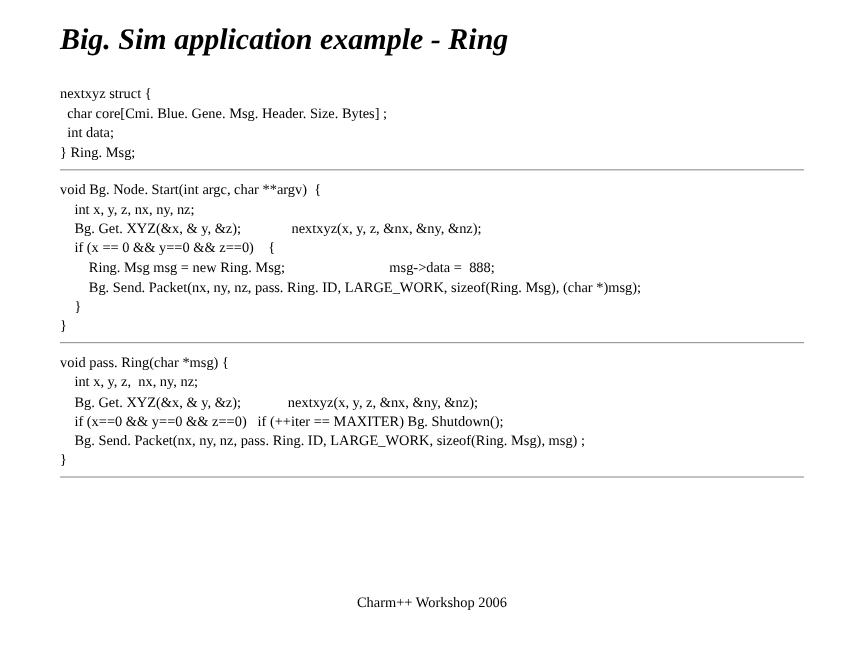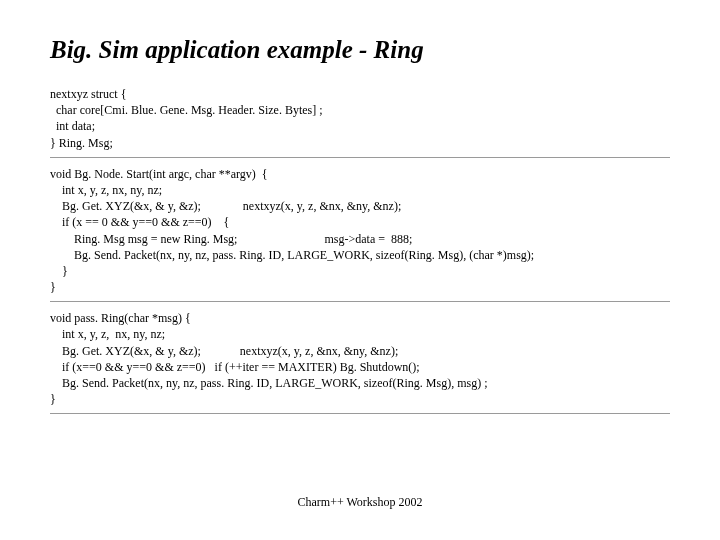--- a/index.html
+++ b/index.html
@@ -9,21 +9,21 @@
     height: 540px;
     background: #fff;
     font-family: "Times New Roman", Times, serif;
     color: #000;
   }
   .slide {
     position: relative;
     width: 720px;
     height: 540px;
     box-sizing: border-box;
-    padding: 36px 50px 30px 50px;
+    padding: 20px 50px 30px 50px;
   }
   .title {
     font-size: 25px;
     font-weight: bold;
     font-style: italic;
     margin-bottom: 22px;
   }
   .code-block {
     font-size: 12px;
     line-height: 1.35;
@@ -65,15 +65,15 @@
     }
 }</div>
 
   <div class="code-block">void pass. Ring(char *msg) {
     int x, y, z,  nx, ny, nz;
     Bg. Get. XYZ(&amp;x, &amp; y, &amp;z);             nextxyz(x, y, z, &amp;nx, &amp;ny, &amp;nz);
     if (x==0 &amp;&amp; y==0 &amp;&amp; z==0)   if (++iter == MAXITER) Bg. Shutdown();
     Bg. Send. Packet(nx, ny, nz, pass. Ring. ID, LARGE_WORK, sizeof(Ring. Msg), msg) ;
 }</div>
 
-  <div class="footer">Charm++ Workshop 2002</div>
+  <div class="footer">Charm++ Workshop 2006</div>
 
 </div>
 
 </body></html>

